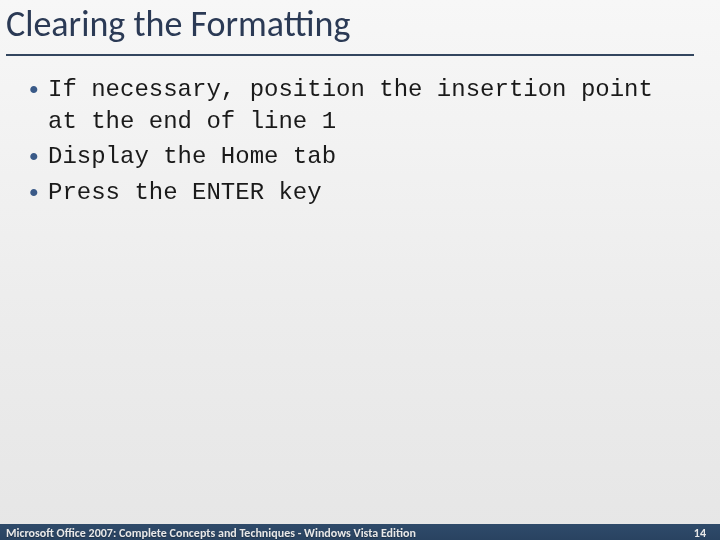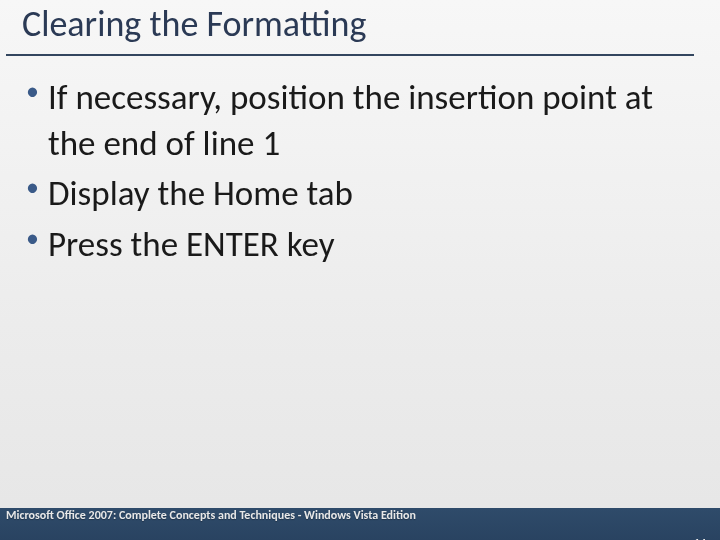--- a/index.html
+++ b/index.html
@@ -14,43 +14,44 @@
   .slide {
     position: relative;
     width: 720px;
     height: 540px;
     background: linear-gradient(to bottom, #f7f7f7 0%, #ececec 60%, #e6e6e6 100%);
     box-sizing: border-box;
   }
   .title {
     position: absolute;
     top: 2px;
-    left: 22px;
+    left: 6px;
     right: 20px;
     font-size: 36px;
     color: #2b3a55;
     font-weight: 400;
     padding-bottom: 6px;
   }
   .title-underline {
     position: absolute;
     top: 54px;
     left: 6px;
     width: 688px;
     height: 2px;
     background: #33465f;
   }
   .content {
     position: absolute;
     top: 74px;
     left: 20px;
     right: 30px;
-    font-size: 35px;
+    font-size: 24px;
     color: #1a1a1a;
     line-height: 1.32;
+    font-family: Liberation Mono, monospace;
   }
   .content ul {
     margin: 0;
     padding: 0;
     list-style: none;
   }
   .content li {
     position: relative;
     padding-left: 28px;
     margin-bottom: 4px;
@@ -62,24 +63,24 @@
     top: 0;
     color: #3a5a88;
     font-size: 26px;
     line-height: 1.32;
   }
   .footer {
     position: absolute;
     left: 0;
     right: 0;
     bottom: 0;
-    height: 32px;
+    height: 16px;
     background: linear-gradient(to bottom, #2f4b6a 0%, #294361 100%);
     display: flex;
-    align-items: flex-start;
+    align-items: flex-end;
     justify-content: space-between;
     padding: 0 14px 0 6px;
     box-sizing: border-box;
   }
   .footer-text {
     color: #e8e8e8;
     font-size: 12px;
     font-weight: 600;
     text-shadow: 0 1px 1px rgba(0,0,0,0.3);
   }

